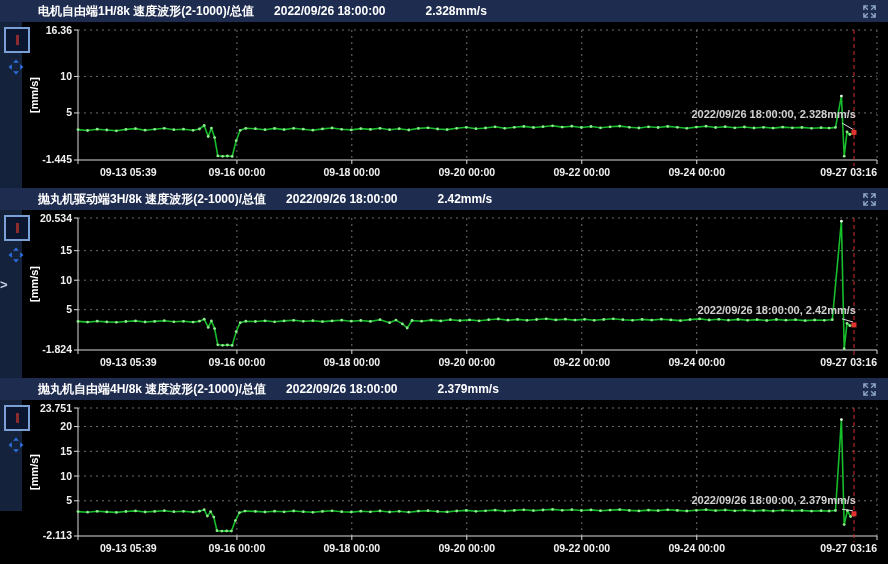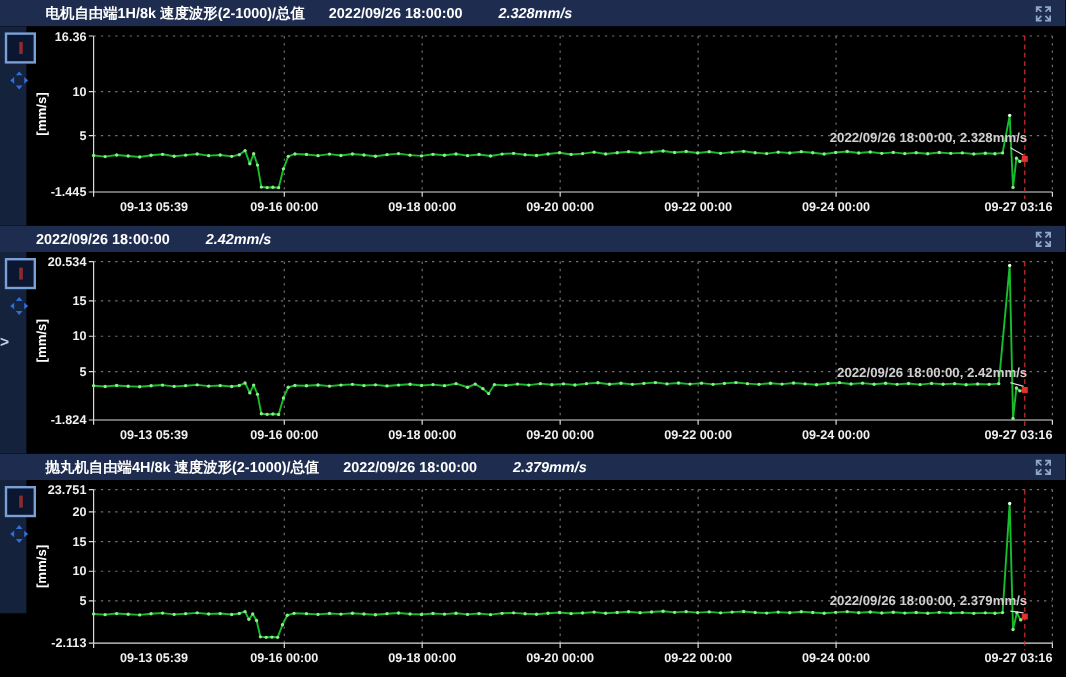--- a/index.html
+++ b/index.html
@@ -7,21 +7,21 @@
               font-family:"Liberation Sans", sans-serif; }
   .chart-section { width:888px; display:flex; flex-direction:column; }
   .chart-section.s0 { height:188px; }
   .chart-section.s1 { height:190px; }
   .chart-section.s2 { height:133px; }
   header.bar { height:22px; background:var(--header-bg,#1d2c4f); display:flex;
                align-items:center; padding:0 10px; color:var(--title-text,#fff);
                font-size:12px; font-weight:700; flex:0 0 22px; }
   header.bar .title { white-space:nowrap;padding-left:28px; }
   header.bar .stamp { margin-left:20px; white-space:nowrap; }
-  header.bar .val   { margin-left:30px; white-space:nowrap;font-style:italic; }
+  header.bar .val   { margin-left:40px; white-space:nowrap; }
   header.bar .spacer { flex:1; }
   .expand { width:18px; height:16px; color:var(--icon-steel,#8fa7c9); cursor:pointer;
             display:flex; align-items:center; justify-content:center; }
   .body { position:relative; flex:1; background:var(--plot-bg,#000); }
   .rail { position:absolute; left:0; top:0; bottom:0; width:22px;
           background:var(--rail-bg,#15223c); }
   .thumb { position:absolute; left:4px; top:5px; width:26px; height:26px;
            background:#0b1730; border:2px solid var(--thumb-border,#7ba0d6);
            z-index:3; cursor:pointer; display:flex; align-items:center; justify-content:center; }
   .thumb .red-mark { width:3px; height:10px; background:#8c2b2b; display:block; }
@@ -191,20 +191,21 @@
           <circle cx="832.0" cy="110.5" r="1.4" fill="#8fe98f"></circle>
           <text x="833.9888" y="96.05391743892164" text-anchor="end" font-size="11" font-weight="700" fill="#cfcfcf">2022/09/26 18:00:00, 2.328mm/s</text>
           <line x1="819.9888" y1="101.05391743892164" x2="830.9888" y2="107.45212019095759" stroke="#dddddd" stroke-width="1"></line>
           <rect x="829.4888" y="107.95212019095759" width="5" height="5" fill="#e2312e"></rect>
         </svg></div>
   </div>
 </section>
 
 <section class="chart-section s1">
   <header class="bar">
+    <span class="title">抛丸机驱动端3H/8k 速度波形(2-1000)/总值</span>
     <span class="stamp">2022/09/26 18:00:00</span>
     <span class="val">2.42mm/s</span>
     <span class="spacer"></span>
     <span class="expand">
       <svg width="15" height="15" viewBox="0 0 16 16">
           <path d="M9.5 2 H14 V6.5 M14 2 L9.8 6.2 M6.5 14 H2 V9.5 M2 14 L6.2 9.8 M2 6.5 V2 H6.5 M2 2 L6.2 6.2 M14 9.5 V14 H9.5 M14 14 L9.8 9.8" stroke="currentColor" stroke-width="1.5" fill="none"></path>
         </svg>
     </span>
   </header>
   <div class="body">

